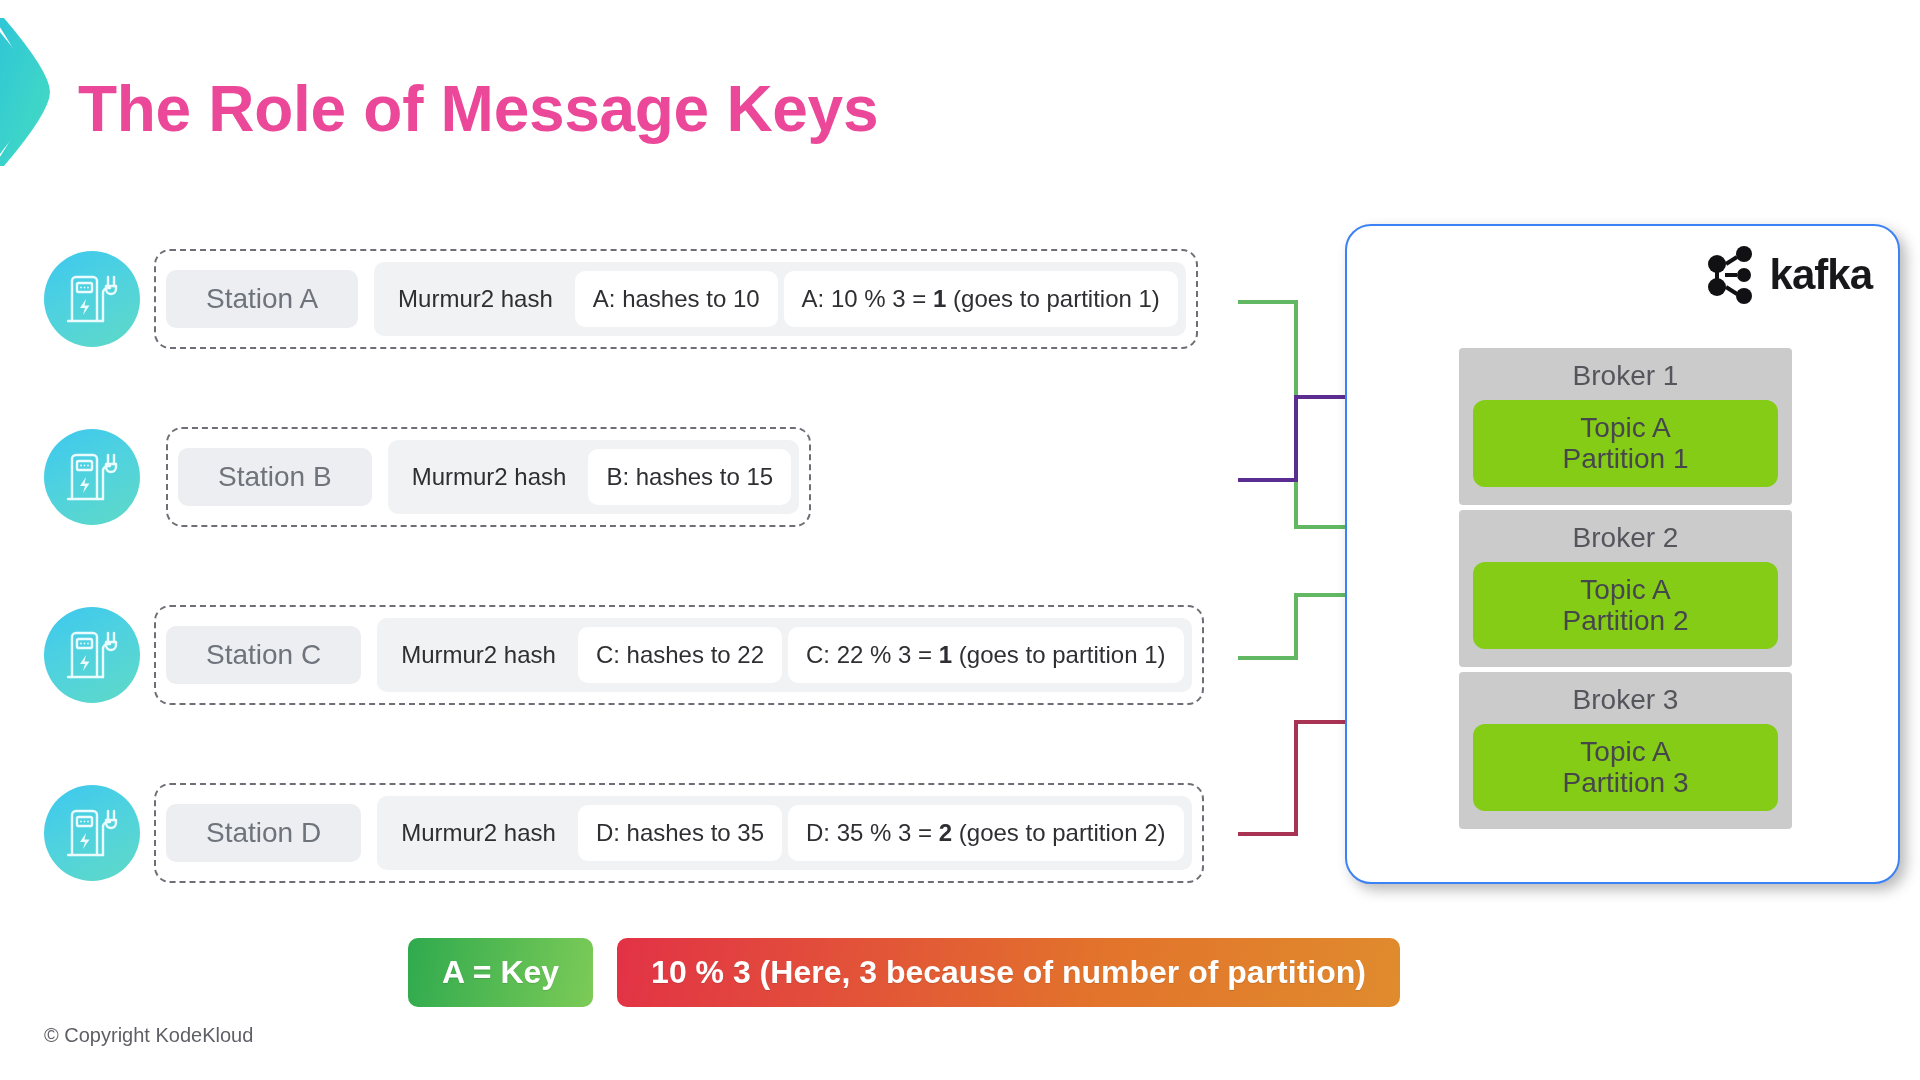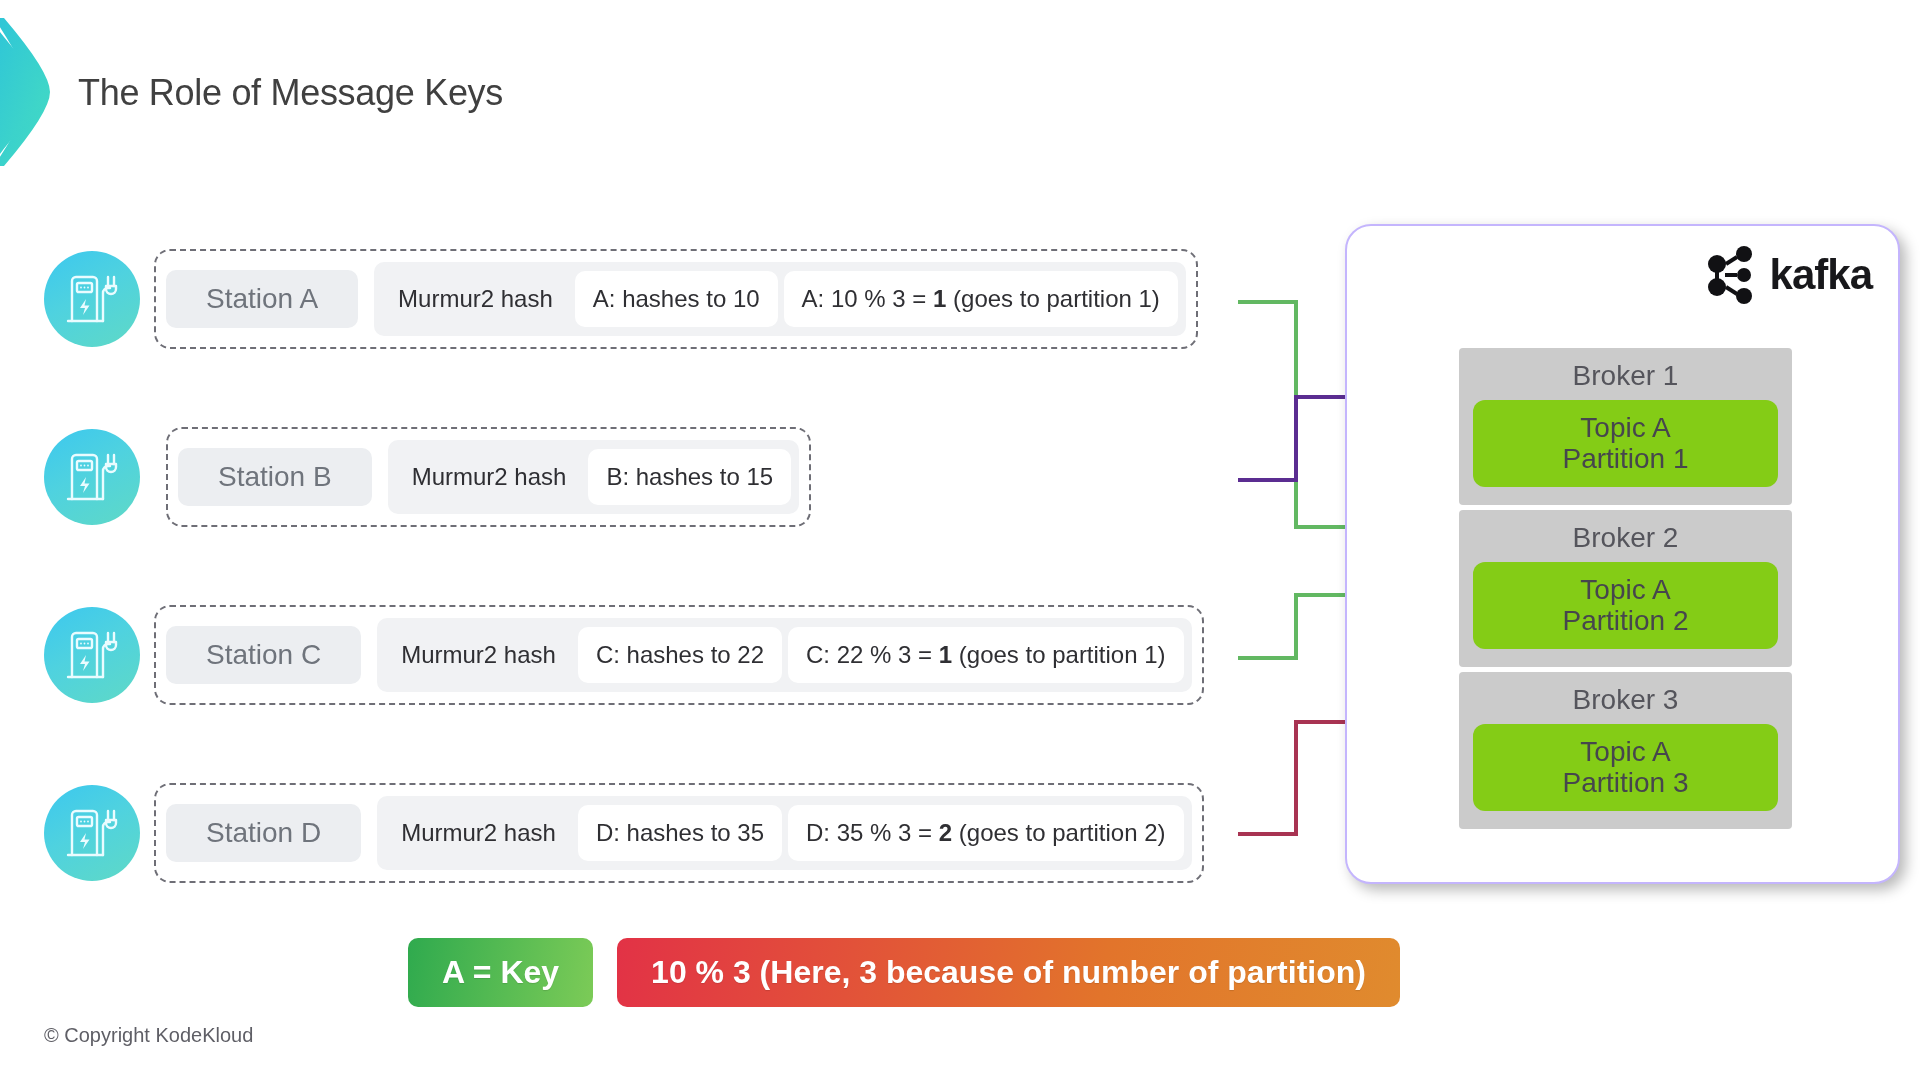--- a/index.html
+++ b/index.html
@@ -26,23 +26,23 @@
     top: 12px;
     width: 72px;
     height: 160px;
   }
 
   
   .slide-title {
     position: absolute;
     left: 78px;
     top: 72px;
-    font-size: 36px;
-    font-weight: 400;
-    color: #404040;
+    font-size: 64px;
+    font-weight: 700;
+    color: #ec4899;
     letter-spacing: -0.3px;
     white-space: nowrap;
   }
 
   
   .rows-area {
     position: absolute;
     left: 0;
     top: 240px;
     width: 1300px;
@@ -132,21 +132,21 @@
   }
 
   
   .kafka-panel {
     position: absolute;
     left: 1345px;
     top: 224px;
     width: 555px;
     height: 660px;
     background: #ffffff;
-    border: 2px solid #c4b5fd;
+    border: 2px solid #3b82f6;
     border-radius: 26px;
     box-shadow: 6px 6px 14px rgba(0,0,0,0.28);
   }
 
   .kafka-logo {
     position: absolute;
     right: 26px;
     top: 18px;
     display: flex;
     align-items: center;

